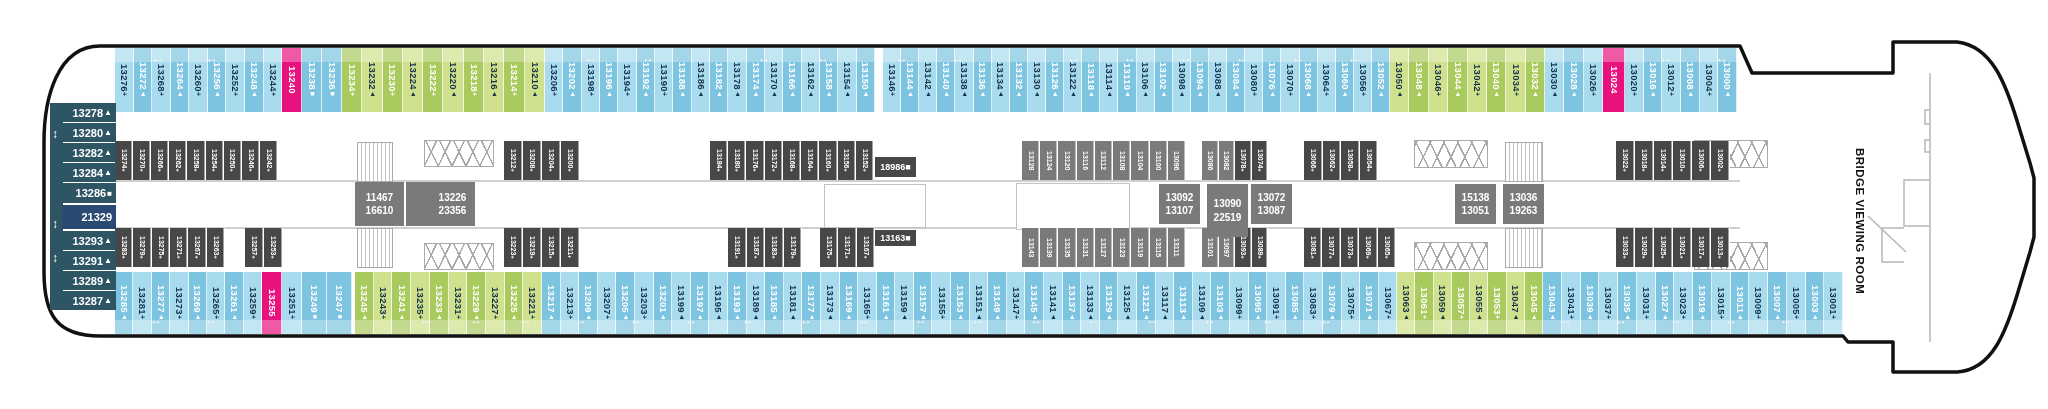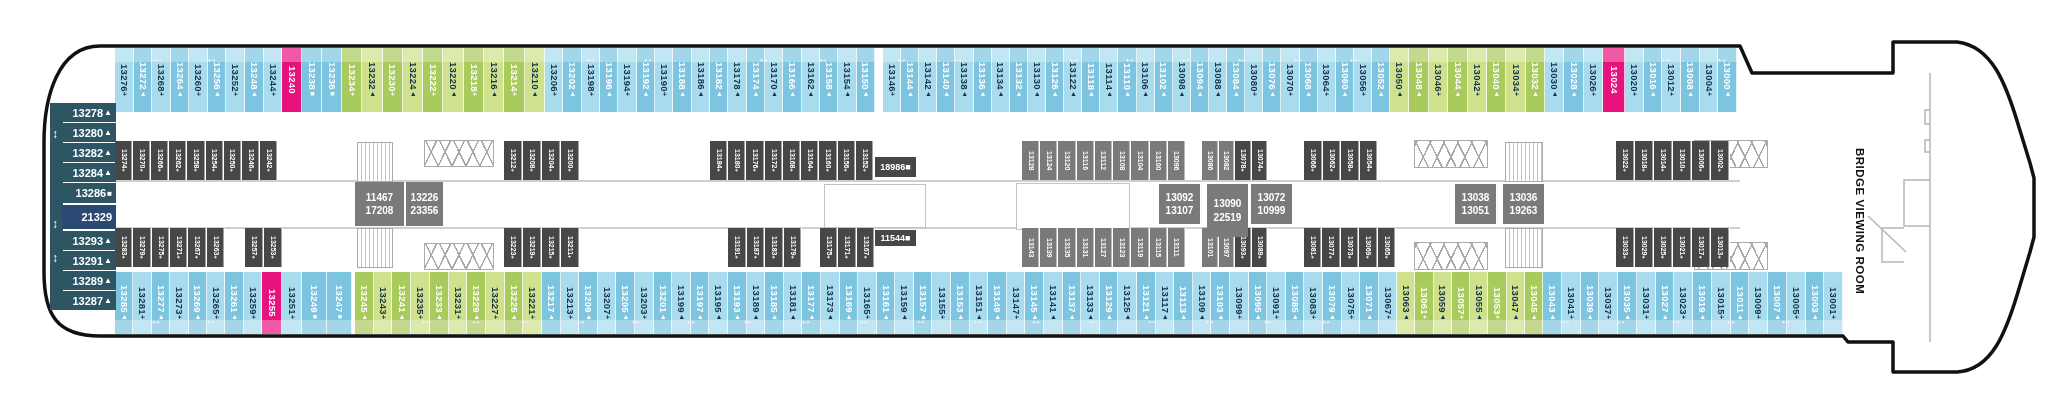--- a/index.html
+++ b/index.html
@@ -963,48 +963,48 @@
     <div class="lcell" style="left: 62px; top: 143px; width: 54px; height: 19px;">13282<i class="sym">▲</i></div>
     <div class="lcell" style="left: 62px; top: 163px; width: 54px; height: 19px;">13284<i class="sym">▲</i></div>
     <div class="lcell" style="left: 62px; top: 183px; width: 54px; height: 20px;">13286<i class="sym">■</i></div>
     <div class="lcell navy" style="left: 62px; top: 205px; width: 54px; height: 24px;">21329</div>
     <div class="lcell" style="left: 62px; top: 231px; width: 54px; height: 19px;">13293<i class="sym">▲</i></div>
     <div class="lcell" style="left: 62px; top: 251px; width: 54px; height: 19px;">13291<i class="sym">▲</i></div>
     <div class="lcell" style="left: 62px; top: 271px; width: 54px; height: 19px;">13289<i class="sym">▲</i></div>
     <div class="lcell" style="left: 62px; top: 291px; width: 54px; height: 19px;">13287<i class="sym">▲</i></div>
     <div class="gbox" style="left: 355px; top: 182px; width: 49px; height: 44px;">
       <span>11467</span>
-      <span>17208</span>
-    </div>
-    <div class="gbox" style="left: 406px; top: 182px; width: 37px; height: 44px;">
+      <span>16610</span>
+    </div>
+    <div class="gbox" style="left: 406px; top: 182px; width: 45px; height: 44px; padding-left: 24px;">
       <span>13226</span>
       <span>23356</span>
     </div>
     <div class="gbox" style="left: 1159px; top: 184px; width: 41px; height: 40px;">
       <span>13092</span>
       <span>13107</span>
     </div>
     <div class="gbox" style="left: 1207px; top: 184px; width: 41px; height: 53px;">
       <span>13090</span>
       <span>22519</span>
     </div>
     <div class="gbox" style="left: 1251px; top: 184px; width: 41px; height: 40px;">
       <span>13072</span>
-      <span>10999</span>
+      <span>13087</span>
     </div>
     <div class="gbox" style="left: 1455px; top: 184px; width: 41px; height: 40px;">
-      <span>13038</span>
+      <span>15138</span>
       <span>13051</span>
     </div>
     <div class="gbox" style="left: 1503px; top: 184px; width: 41px; height: 40px;">
       <span>13036</span>
       <span>19263</span>
     </div>
     <div class="gbox dark1" style="left: 875px; top: 157px; width: 41px; height: 20px;">18986■</div>
-    <div class="gbox dark1" style="left: 875px; top: 230px; width: 41px; height: 16px;">11544■</div>
+    <div class="gbox dark1" style="left: 875px; top: 230px; width: 41px; height: 16px;">13163■</div>
     <div class="harrow" style="left: 152px; top: 52px;">↔</div>
     <div class="harrow" style="left: 206px; top: 52px;">↔</div>
     <div class="harrow" style="left: 585px; top: 52px;">↔</div>
     <div class="harrow" style="left: 642px; top: 52px;">↔</div>
     <div class="harrow" style="left: 758px; top: 52px;">↔</div>
     <div class="harrow" style="left: 817px; top: 52px;">↔</div>
     <div class="harrow" style="left: 896px; top: 52px;">↔</div>
     <div class="harrow" style="left: 952px; top: 52px;">↔</div>
     <div class="harrow" style="left: 1068px; top: 52px;">↔</div>
     <div class="harrow" style="left: 1124px; top: 52px;">↔</div>

